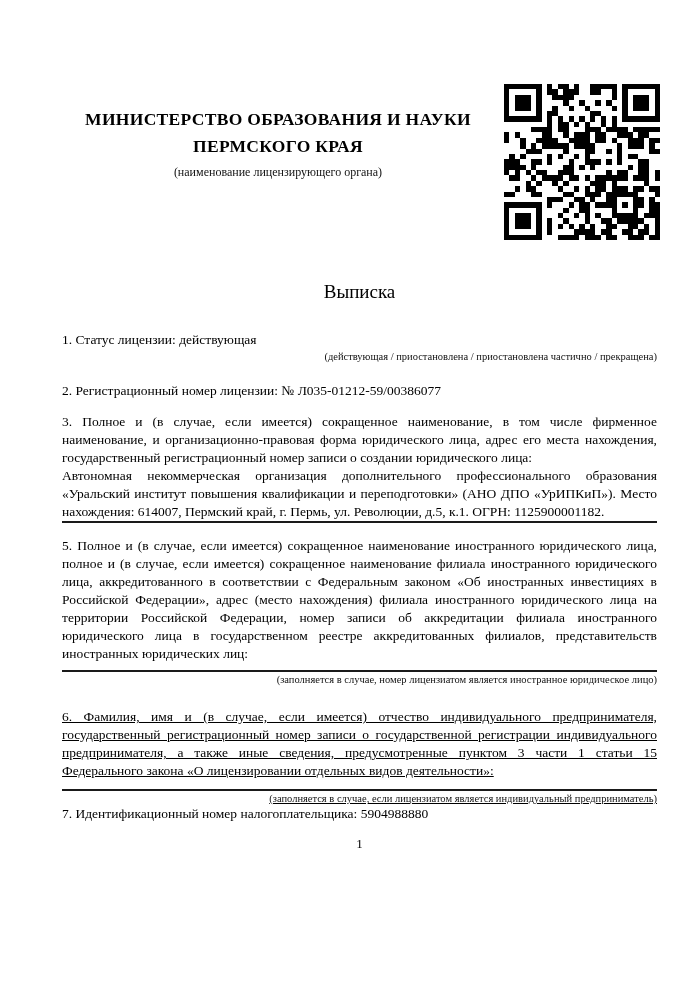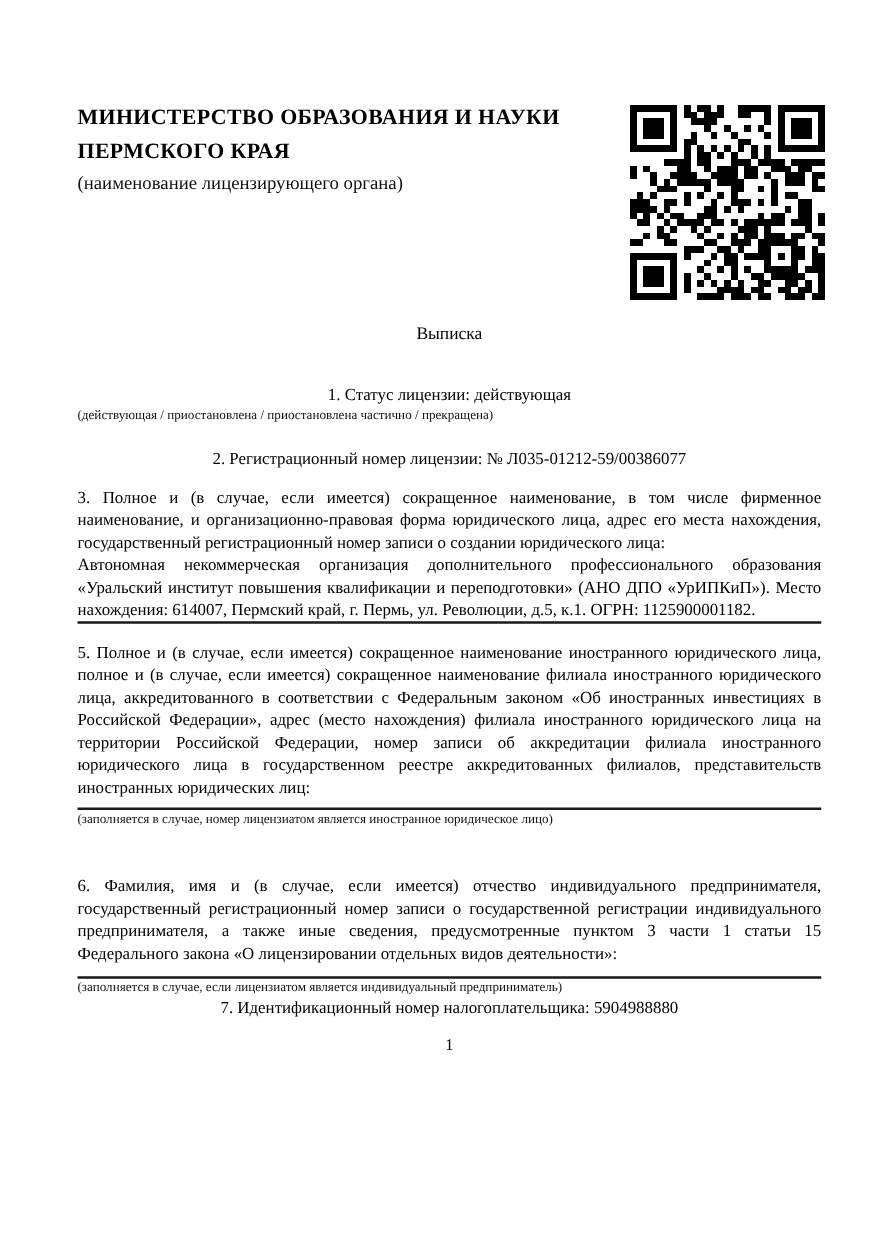--- a/index.html
+++ b/index.html
@@ -14,39 +14,39 @@
   }
   .content {
     position:absolute; left:62px; top:0; width:595px;
   }
   .qr {
     position:absolute; left:504px; top:84px;
     width:156px; height:156px;
   }
   .qr svg { width:100%; height:100%; display:block; }
 
-  .org-block { margin-top:80px; width:432px; text-align:left;font-family:Liberation Serif, serif; }
+  .org-block { margin-top:106px; width:432px; text-align:center;font-family:Liberation Serif, serif; }
   .org-name { font-weight:bold; font-size:17.5px; line-height:27px; letter-spacing:0.3px; }
-  .org-caption { font-size:15px; margin-top:5px; color:#111; }
-
-  .doc-title { margin-top:103px; text-align:center; font-size:14px; line-height:18px; }
+  .org-caption { font-size:12px; margin-top:5px; color:#111; }
+
+  .doc-title { margin-top:103px; text-align:center; font-size:19px; line-height:18px; }
 
   .item { font-size:13.5px; line-height:18px; }
-  .item-text, .item-value { text-align:center; }
+  .item-text, .item-value { text-align:left; }
   .justify { text-align:justify; text-justify:inter-word; }
-  .item-caption { font-size:10.5px; line-height:13px; text-align:left; margin-top:1px; color:#111; }
+  .item-caption { font-size:10.5px; line-height:13px; text-align:right; margin-top:1px; color:#111; }
   .rule { border-top:2px solid #1a1a1a; height:0; }
 
   .item-1 { margin-top:30px; }
   .item-2 { margin-top:19px;font-family:Liberation Serif, serif; }
   .item-3 { margin-top:16px; }
   .item-4 { margin-top:13px; }
   .item-5 { margin-top:14px; }
   .item-5 .rule { margin-top:7px; }
-  .item-6 { margin-top:38px; }
+  .item-6 { margin-top:22px;text-decoration:underline; }
   .item-6 .rule { margin-top:9px; }
   .item-7 { }
 
   .page-number { margin-top:13px; text-align:center; font-size:13px; line-height:16px; }
 </style>
 </head>
 <body>
 
 <div class="page">
 

